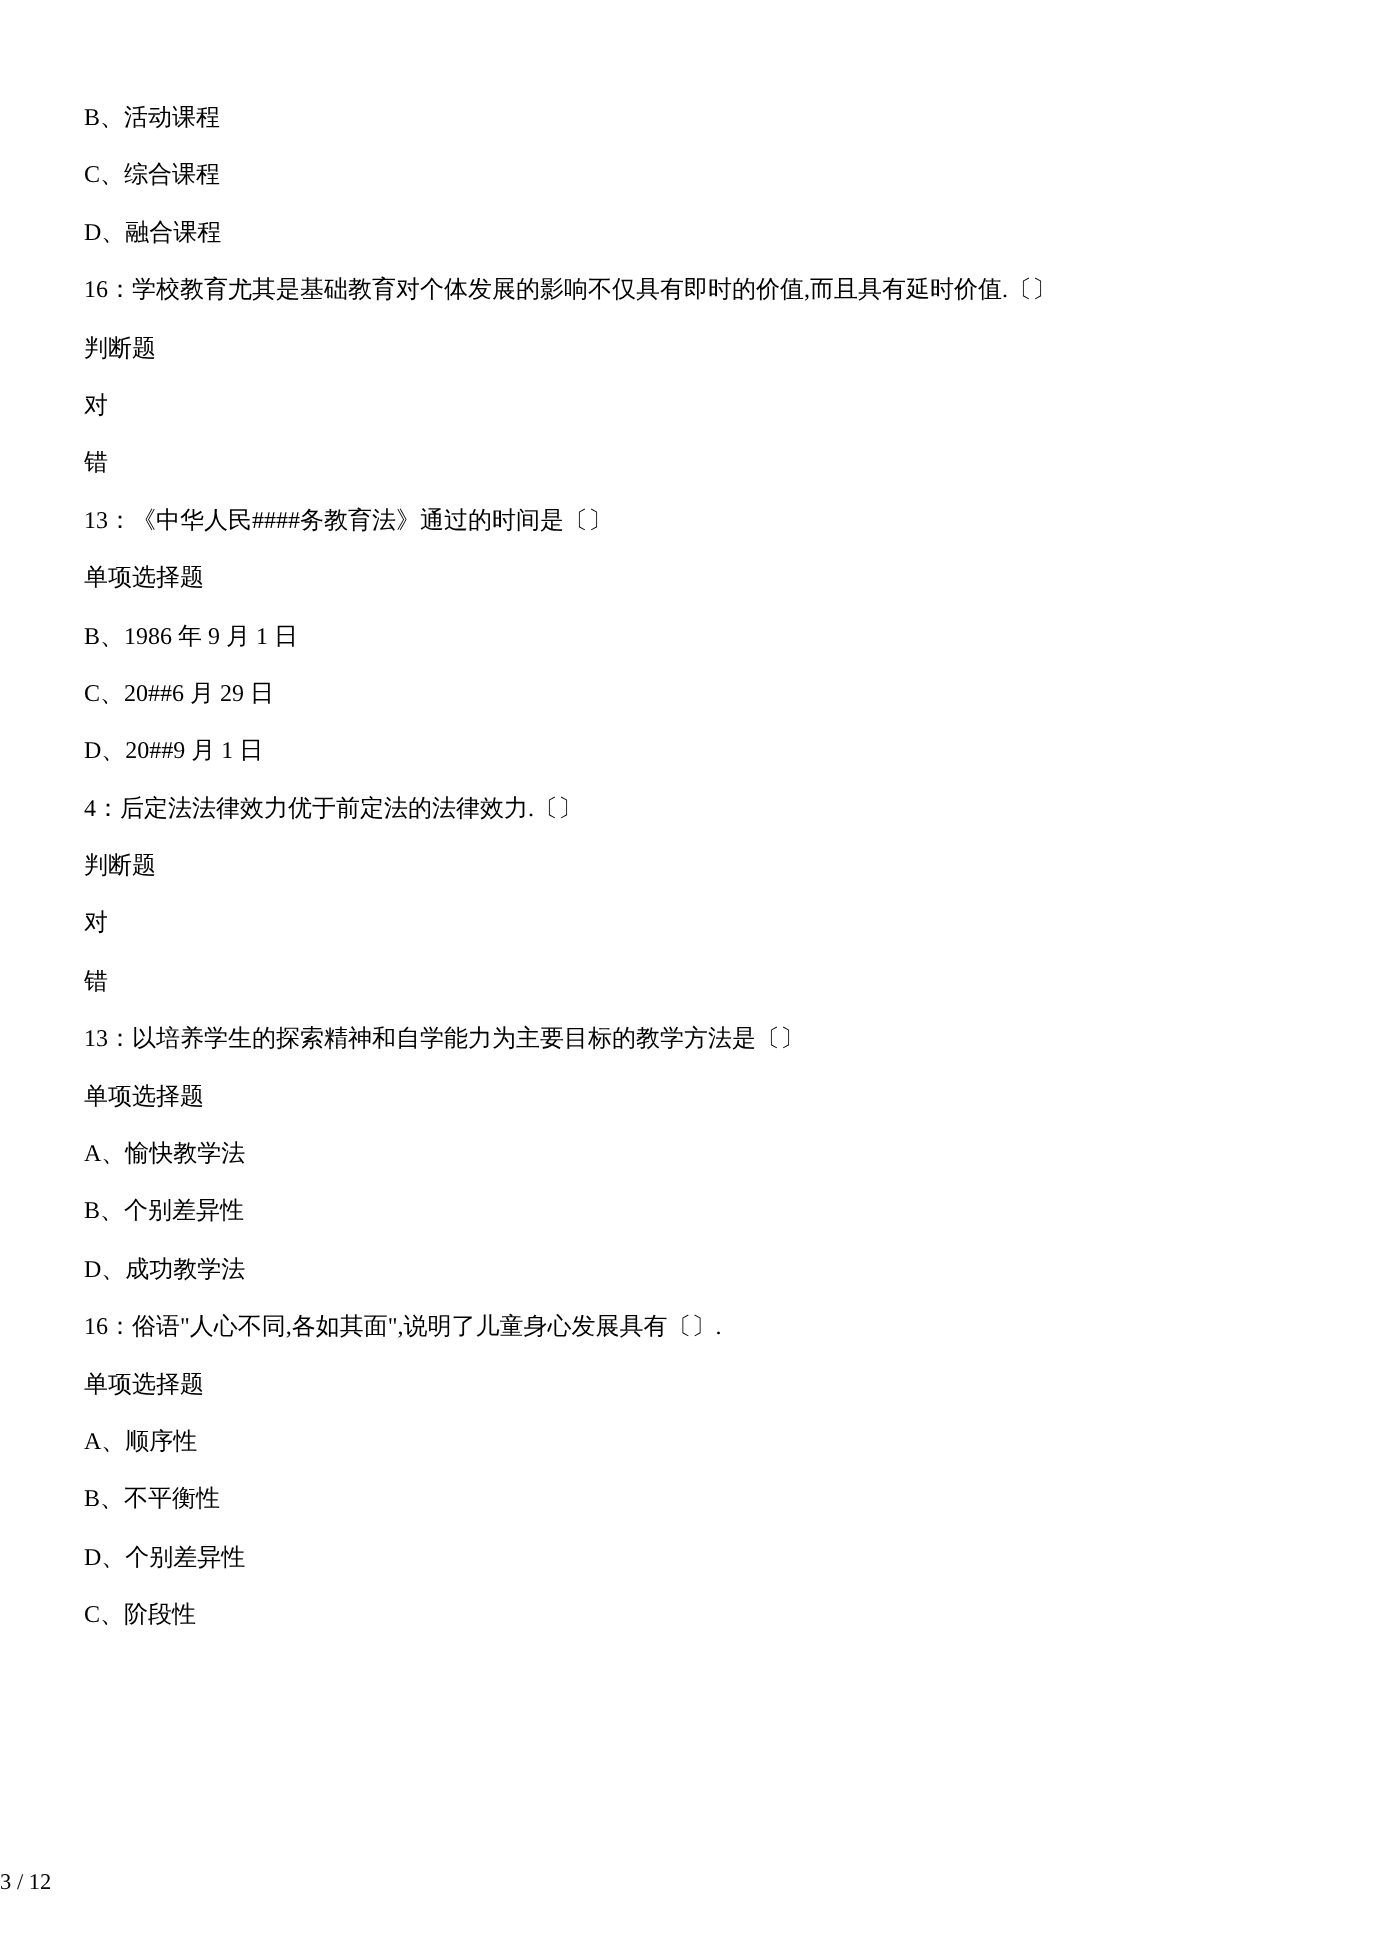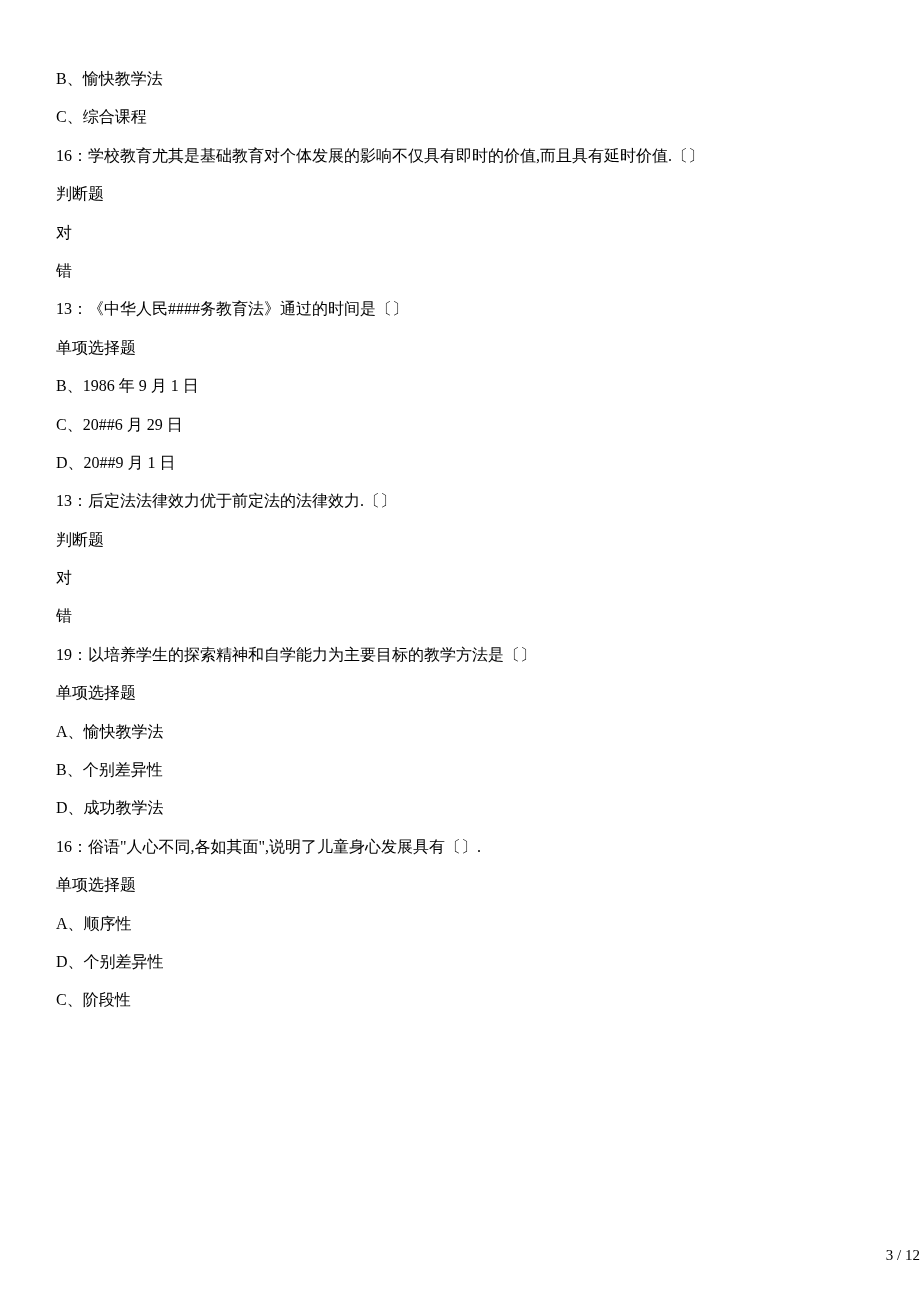--- a/index.html
+++ b/index.html
@@ -13,49 +13,50 @@
       padding: 60px 56px 40px 56px;
       position: relative;
     }
     .content { line-height: 2.4; }
     .line { display: block; white-space: pre; }
     .page-num {
       position: absolute;
       bottom: 38px;
       left: 0;
       width: 100%;
-      text-align: right;
+      text-align: left;
       font-size: 15px;
-      padding-left: 30px;
     }
   </style>
 </head>
 <body>
 
 <div class="content">
-  <span class="line">B、愉快教学法</span>
+  <span class="line">B、活动课程</span>
   <span class="line">C、综合课程</span>
+  <span class="line">D、融合课程</span>
   <span class="line">16：学校教育尤其是基础教育对个体发展的影响不仅具有即时的价值,而且具有延时价值.〔〕</span>
   <span class="line">判断题</span>
   <span class="line">对</span>
   <span class="line">错</span>
   <span class="line">13：《中华人民####务教育法》通过的时间是〔〕</span>
   <span class="line">单项选择题</span>
   <span class="line">B、1986 年 9 月 1 日</span>
   <span class="line">C、20##6 月 29 日</span>
   <span class="line">D、20##9 月 1 日</span>
-  <span class="line">13：后定法法律效力优于前定法的法律效力.〔〕</span>
+  <span class="line">4：后定法法律效力优于前定法的法律效力.〔〕</span>
   <span class="line">判断题</span>
   <span class="line">对</span>
   <span class="line">错</span>
-  <span class="line">19：以培养学生的探索精神和自学能力为主要目标的教学方法是〔〕</span>
+  <span class="line">13：以培养学生的探索精神和自学能力为主要目标的教学方法是〔〕</span>
   <span class="line">单项选择题</span>
   <span class="line">A、愉快教学法</span>
   <span class="line">B、个别差异性</span>
   <span class="line">D、成功教学法</span>
   <span class="line">16：俗语"人心不同,各如其面",说明了儿童身心发展具有〔〕.</span>
   <span class="line">单项选择题</span>
   <span class="line">A、顺序性</span>
+  <span class="line">B、不平衡性</span>
   <span class="line">D、个别差异性</span>
   <span class="line">C、阶段性</span>
 </div>
 
 <div class="page-num">3 / 12</div>
 
 </body></html>

